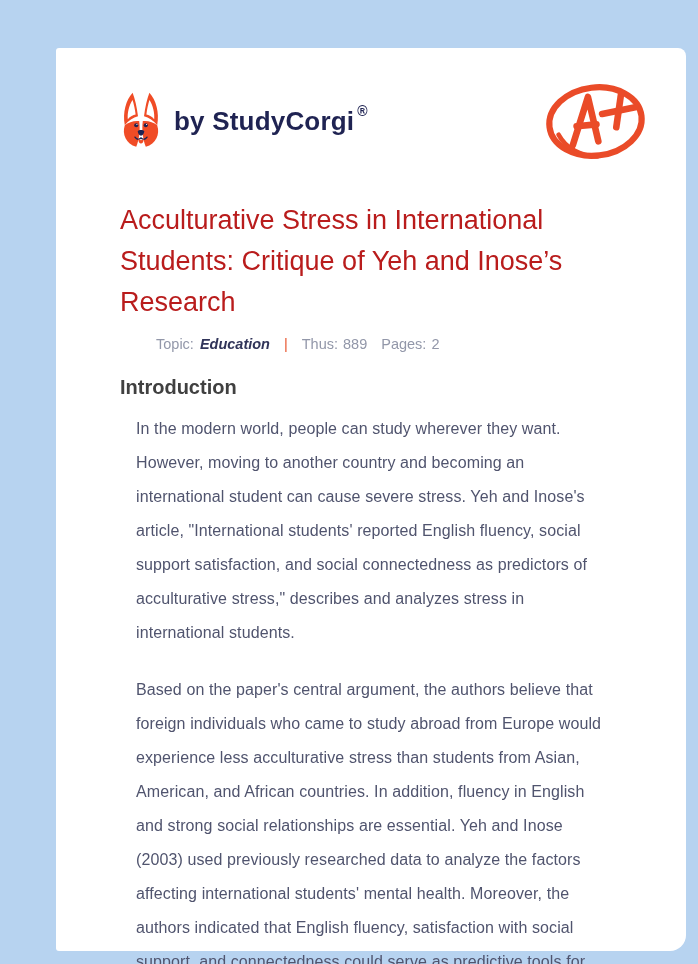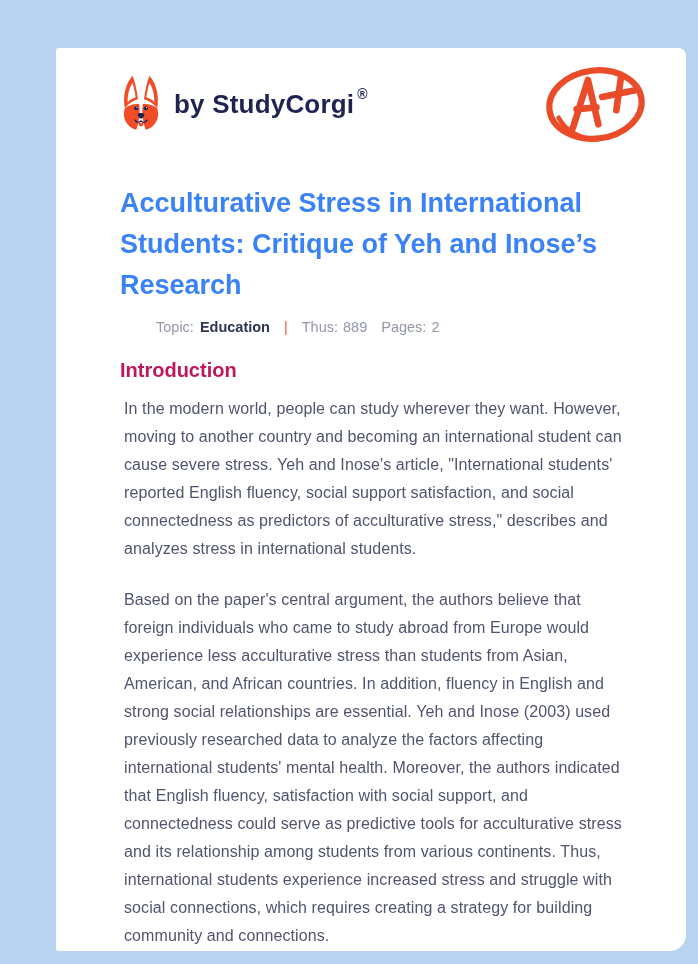--- a/index.html
+++ b/index.html
@@ -10,21 +10,21 @@
     font-family: "Liberation Sans", "DejaVu Sans", sans-serif;
     position: relative;
     overflow: hidden;
   }
   .card {
     position: absolute;
     left: 56px; top: 48px;
     width: 630px; height: 903px;
     background: #ffffff;
     border-radius: 3px 8px 16px 3px;
-    padding: 10px 58px 0 64px;
+    padding: 27px 58px 0 64px;
   }
   .header {
     display: flex;
     justify-content: space-between;
     align-items: center;
     height: 92px;
   }
   .brand { display: flex; align-items: center; }
   .corgi-icon svg { width: 42px; height: 60px; display: block; }
   .brand-text {
@@ -44,54 +44,55 @@
     margin-left: 3px;
   }
   .badge { margin-right: -20px; }
   .badge svg { width: 105px; height: 87px; display: block; }
 
   h1 {
     margin: 33px 0 0;
     max-width: 508px;
     font-size: 27px;
     line-height: 41px;
-    font-weight: bold;
-    color: #3b82f6;
+    font-weight: normal;
+    color: #b91c1c;
   }
   .meta {
     margin-top: 13px;
     font-size: 14.5px;
     color: #9297a9;
     display: flex;
     align-items: center;
     white-space: nowrap;
     margin-left: 36px;
   }
   .meta .topic-link {
     color: #303459;
     font-weight: bold;
     margin-left: 6px;
     text-decoration: none;
     cursor: pointer;
+    font-style: italic;
   }
   .meta .sep { color: #e8552e; margin: 0 14px; }
   .meta .val { margin-left: 5px; }
   .meta .gap { margin-left: 14px; }
 
   h2 {
     margin: 24px 0 0;
     font-size: 20px;
     font-weight: bold;
-    color: #be185d;
+    color: #404040;
   }
   p {
-    margin: 23px 4px 0;
+    margin: 23px 16px 0;
     max-width: 508px;
     font-size: 16px;
-    line-height: 28px;
+    line-height: 34px;
     color: #50546e;
     letter-spacing: 0.1px;
   }
   h2 + p { margin-top: 13px; }
 </style>
 </head>
 <body>
 
 <div class="card">
 

